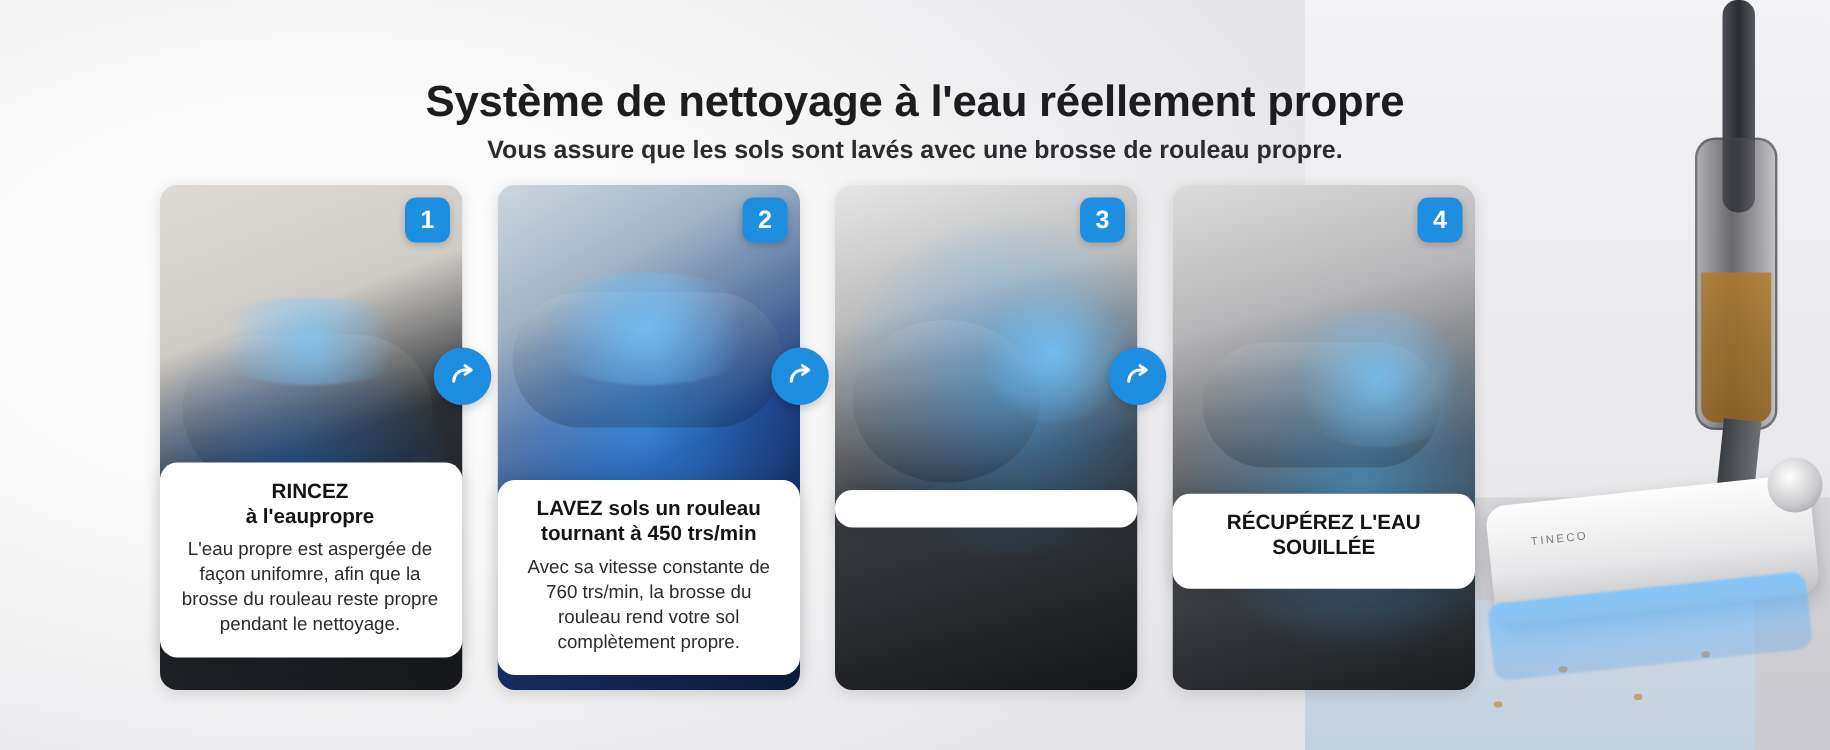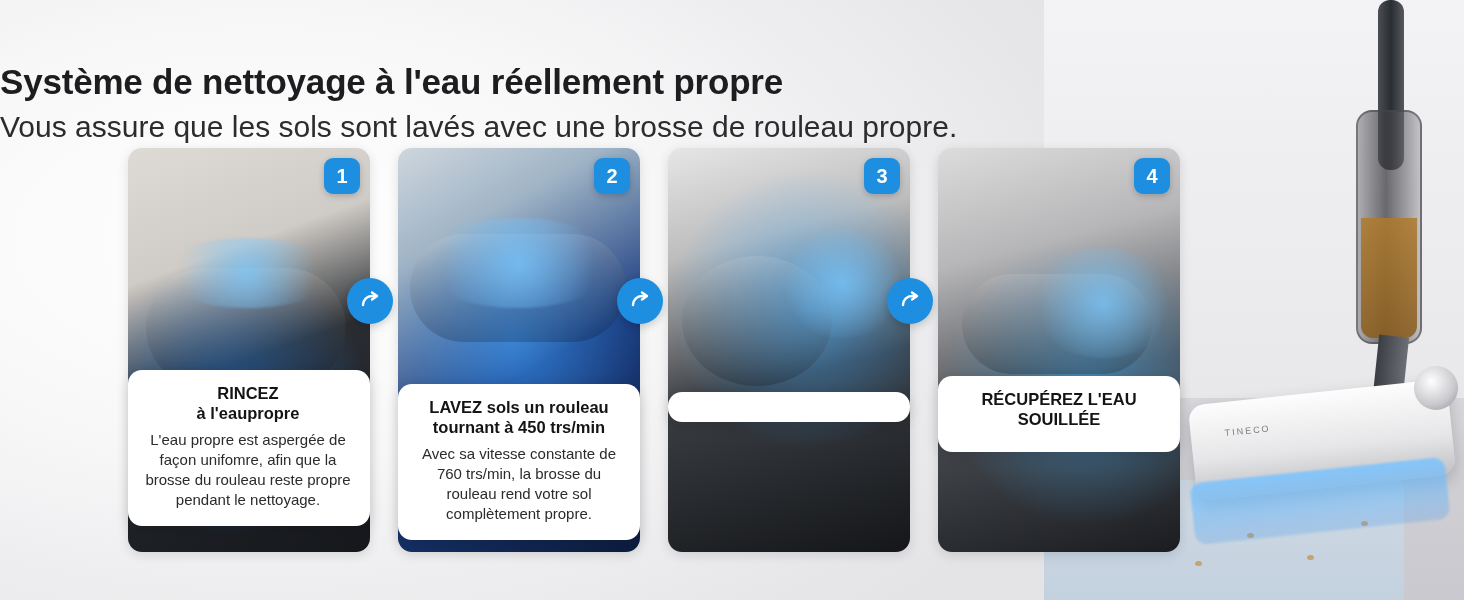--- a/index.html
+++ b/index.html
@@ -66,34 +66,35 @@
     border-radius: 50%;
     opacity: .85;
   }
 
   
   .header {
     position: absolute;
     left: 0;
     top: 62px;
     width: 1464px;
+    text-align: center;
     pointer-events: none;
   }
   .title {
     margin: 0;
     font-size: 35px;
     font-weight: bold;
     color: #1d1d1f;
     letter-spacing: -0.2px;
     line-height: 1.15;
   }
   .subtitle {
     margin: 6px 0 0 0;
-    font-size: 30px;
-    font-weight: normal;
+    font-size: 20px;
+    font-weight: bold;
     color: #2c2c2e;
     line-height: 1.25;
   }
 
   
   .steps {
     position: absolute;
     left: 128px;
     top: 148px;
     width: 1105px;
@@ -198,21 +199,21 @@
     margin: 0;
     font-size: 15px;
     color: #2b2b2d;
     line-height: 1.34;
   }
 
   
   .c1 { top: 222px; padding-left: 12px; }
   .c2 { top: 236px; }
   .c3 { top: 244px; }
-  .c4 { top: 228px; }
+  .c4 { top: 247px; }
 
   
   .arrow {
     position: absolute;
     top: 278px;
     width: 46px;
     height: 46px;
     border-radius: 50%;
     background: #1e8fe0;
     box-shadow: 0 3px 8px rgba(0,0,0,.18);

